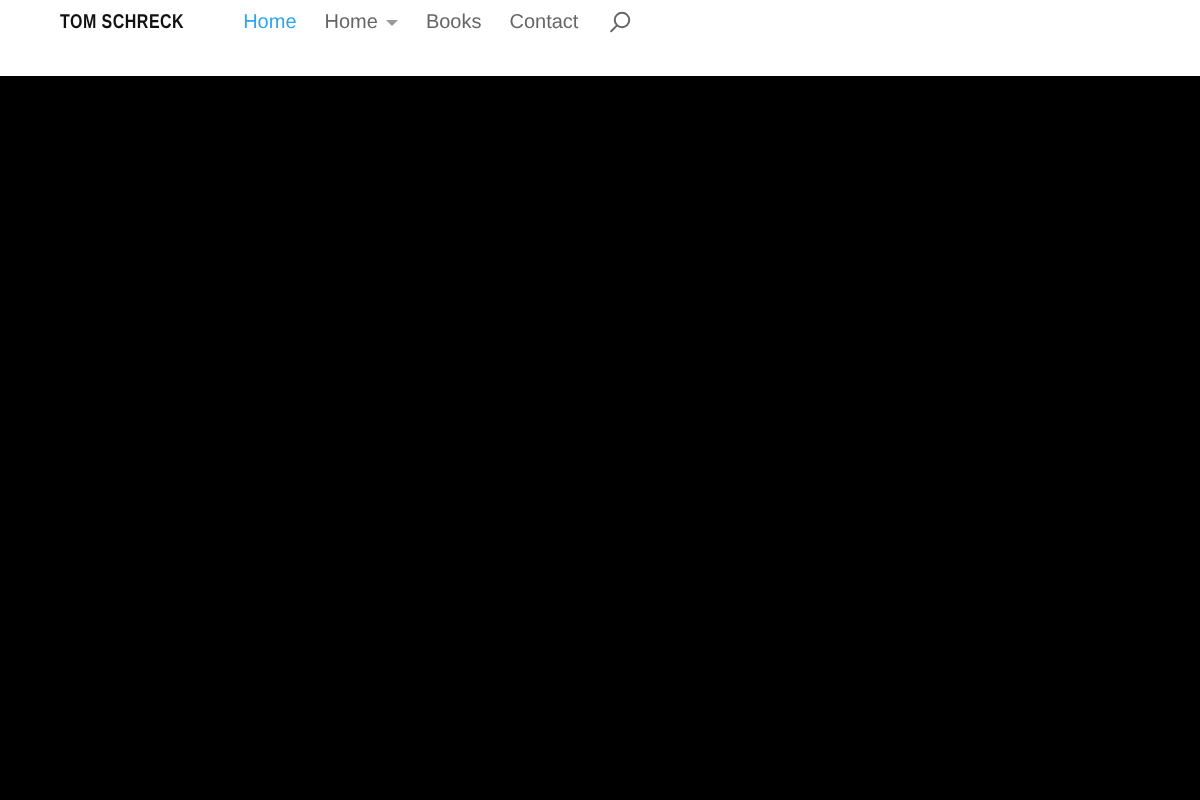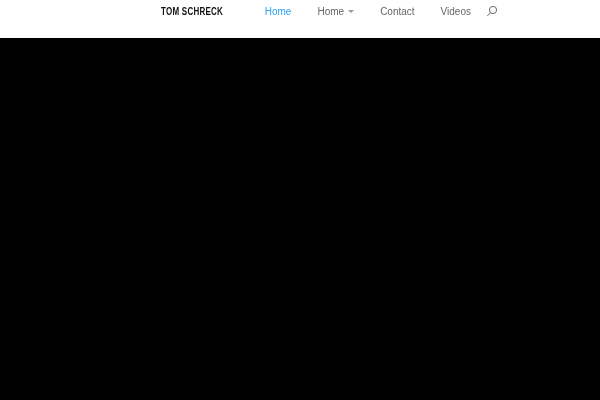--- a/index.html
+++ b/index.html
@@ -9,21 +9,21 @@
     overflow: hidden;
     background: #ffffff;
     font-family: "Liberation Sans", sans-serif;
   }
   .site-header {
     width: 525px;
     height: 38px;
     background: #ffffff;
     display: flex;
     align-items: center;
-    justify-content: flex-end;
+    justify-content: flex-start;
     padding: 0 27px 16px 30px;
   }
   .logo {
     font-size: 10px;
     font-weight: bold;
     color: #111111;
     letter-spacing: 0.3px;
     transform: scaleX(0.8);
     transform-origin: left center;
     white-space: nowrap;
@@ -32,21 +32,21 @@
   .main-nav {
     display: flex;
     align-items: center;
     list-style: none;
   }
   .nav-item {
     display: flex;
     align-items: center;
     font-size: 10px;
     color: #666666;
-    margin-left: 26px;
+    margin-left: 14px;
     cursor: pointer;
     white-space: nowrap;
   }
   .nav-item.active { color: #2ea3f2; }
   .caret-down {
     display: inline-block;
     width: 0;
     height: 0;
     margin-left: 4px;
     border-left: 3px solid transparent;
@@ -78,24 +78,24 @@
   <nav>
     <ul class="main-nav">
       <li class="nav-item active">
         <span>Home</span>
       </li>
       <li class="nav-item">
         <span>Home</span>
         <span class="caret-down"></span>
       </li>
       <li class="nav-item">
-        <span>Contact</span>
+        <span>Books</span>
       </li>
       <li class="nav-item">
-        <span>Videos</span>
+        <span>Contact</span>
       </li>
       <li class="search-btn">
         <span>
           <svg width="12" height="12" viewBox="0 0 12 12">
             <circle cx="7" cy="5" r="3.6" fill="none" stroke="#666666" stroke-width="1"></circle>
             <line x1="4.4" y1="7.8" x2="1.6" y2="10.6" stroke="#666666" stroke-width="1" stroke-linecap="round"></line>
           </svg>
         </span>
       </li>
     </ul>

